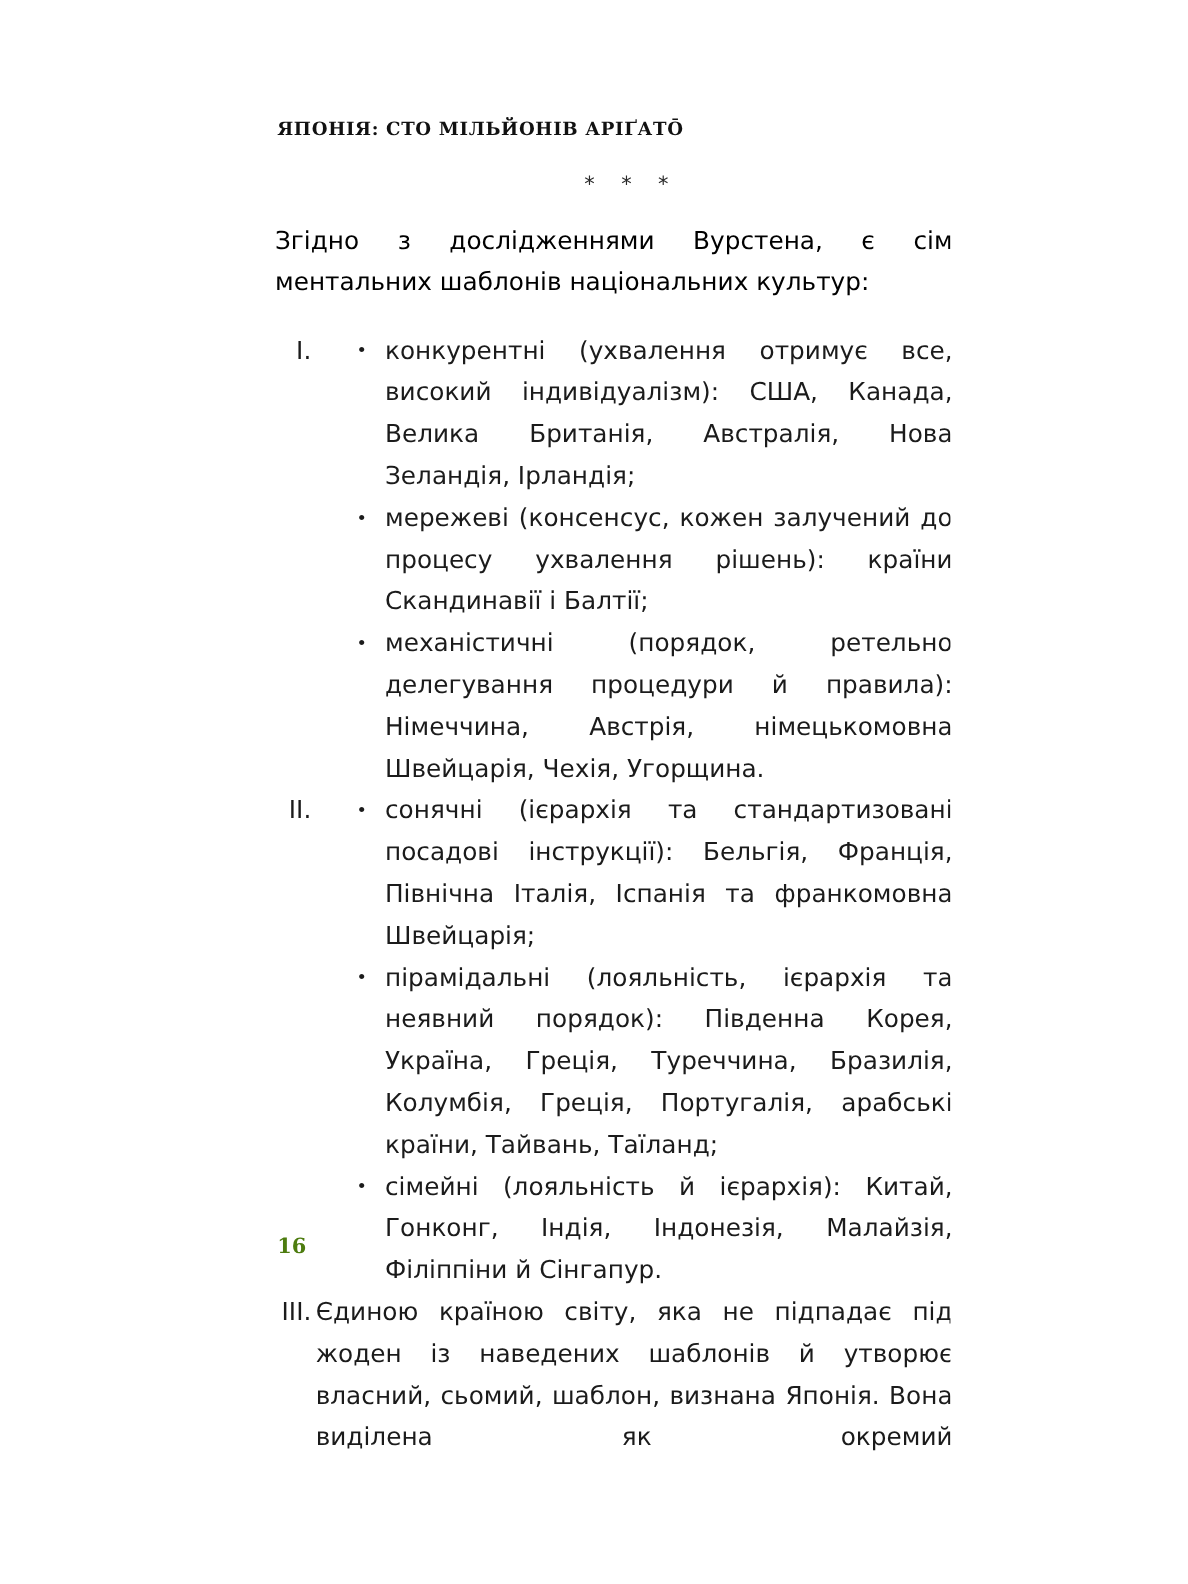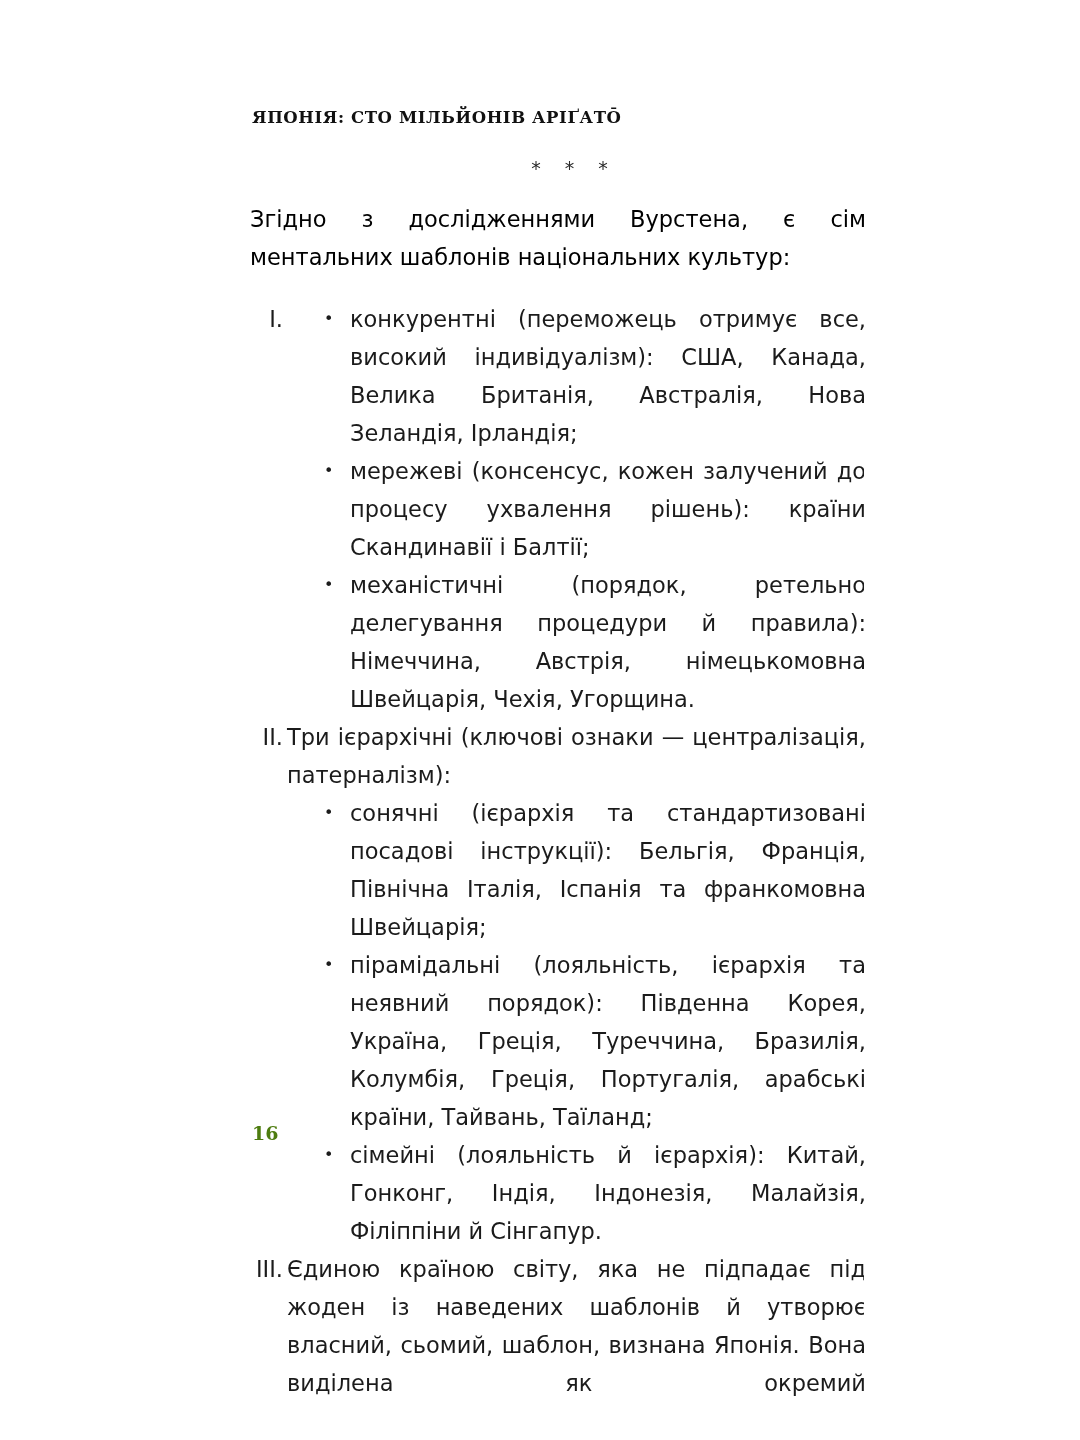--- a/index.html
+++ b/index.html
@@ -143,36 +143,35 @@
 
     <p class="para">Згідно з дослідженнями Вурстена, є сім ментальних шаблонів національних культур:</p>
 
     <ul class="roman-list">
 
       <li class="roman-item">
         <span class="roman-marker">I.</span>
         <ul class="bullet-list">
           <li class="bullet-item">
             <span class="bullet-dot">•</span>
-            <span class="bullet-text">конкурентні (переможець отримує все, високий індивідуалізм): США, Канада, Велика Британія, Австралія, Нова Зеландія, Ірландія;</span>
+            <span class="bullet-text">конкурентні (ухвалення отримує все, високий індивідуалізм): США, Канада, Велика Британія, Австралія, Нова Зеландія, Ірландія;</span>
           </li>
           <li class="bullet-item">
             <span class="bullet-dot">•</span>
             <span class="bullet-text">мережеві (консенсус, кожен залучений до процесу ухвалення рішень): країни Скандинавії і Балтії;</span>
           </li>
           <li class="bullet-item">
             <span class="bullet-dot">•</span>
             <span class="bullet-text">механістичні (порядок, ретельно делегування процедури й правила): Німеччина, Австрія, німецькомовна Швейцарія, Чехія, Угорщина.</span>
           </li>
         </ul>
       </li>
 
       <li class="roman-item">
         <span class="roman-marker">II.</span>
-        <span class="roman-text">Три ієрархічні (ключові ознаки — централізація, патерналізм):</span>
         <ul class="bullet-list">
           <li class="bullet-item">
             <span class="bullet-dot">•</span>
             <span class="bullet-text">сонячні (ієрархія та стандартизовані посадові інструкції): Бельгія, Франція, Північна Італія, Іспанія та франкомовна Швейцарія;</span>
           </li>
           <li class="bullet-item">
             <span class="bullet-dot">•</span>
             <span class="bullet-text">пірамідальні (лояльність, ієрархія та неявний порядок): Південна Корея, Україна, Греція, Туреччина, Бразилія, Колумбія, Греція, Португалія, арабські країни, Тайвань, Таїланд;</span>
           </li>
           <li class="bullet-item">

